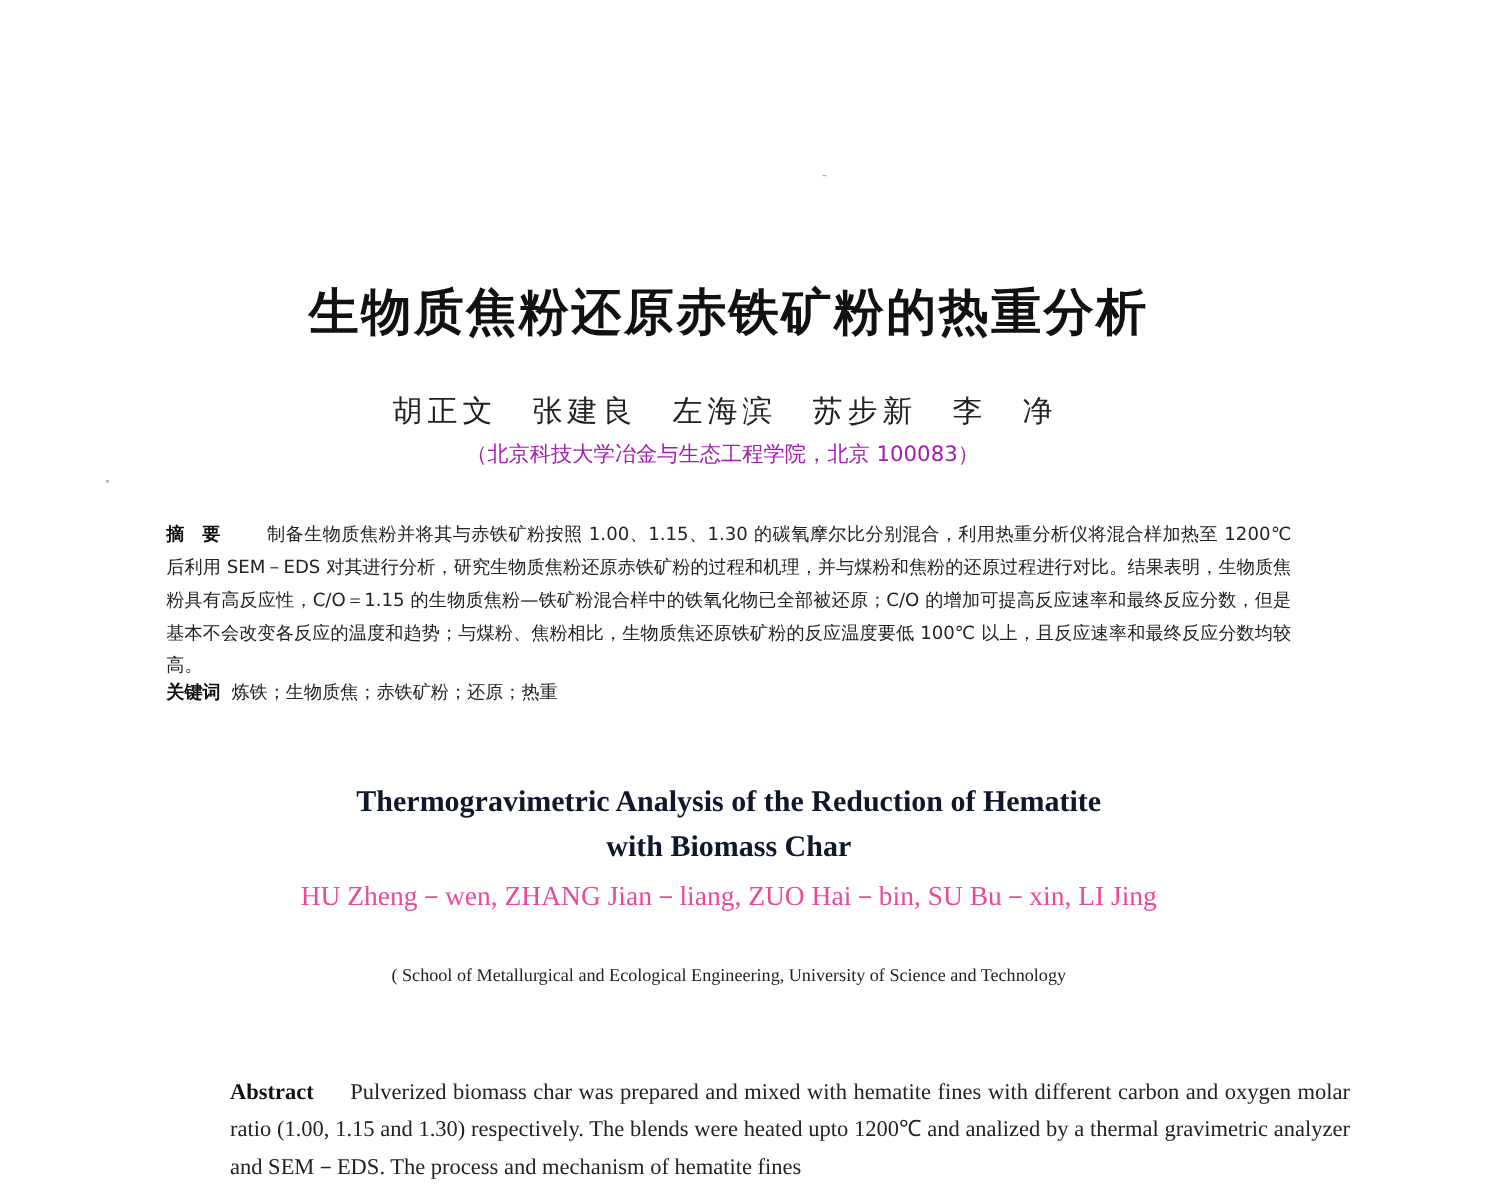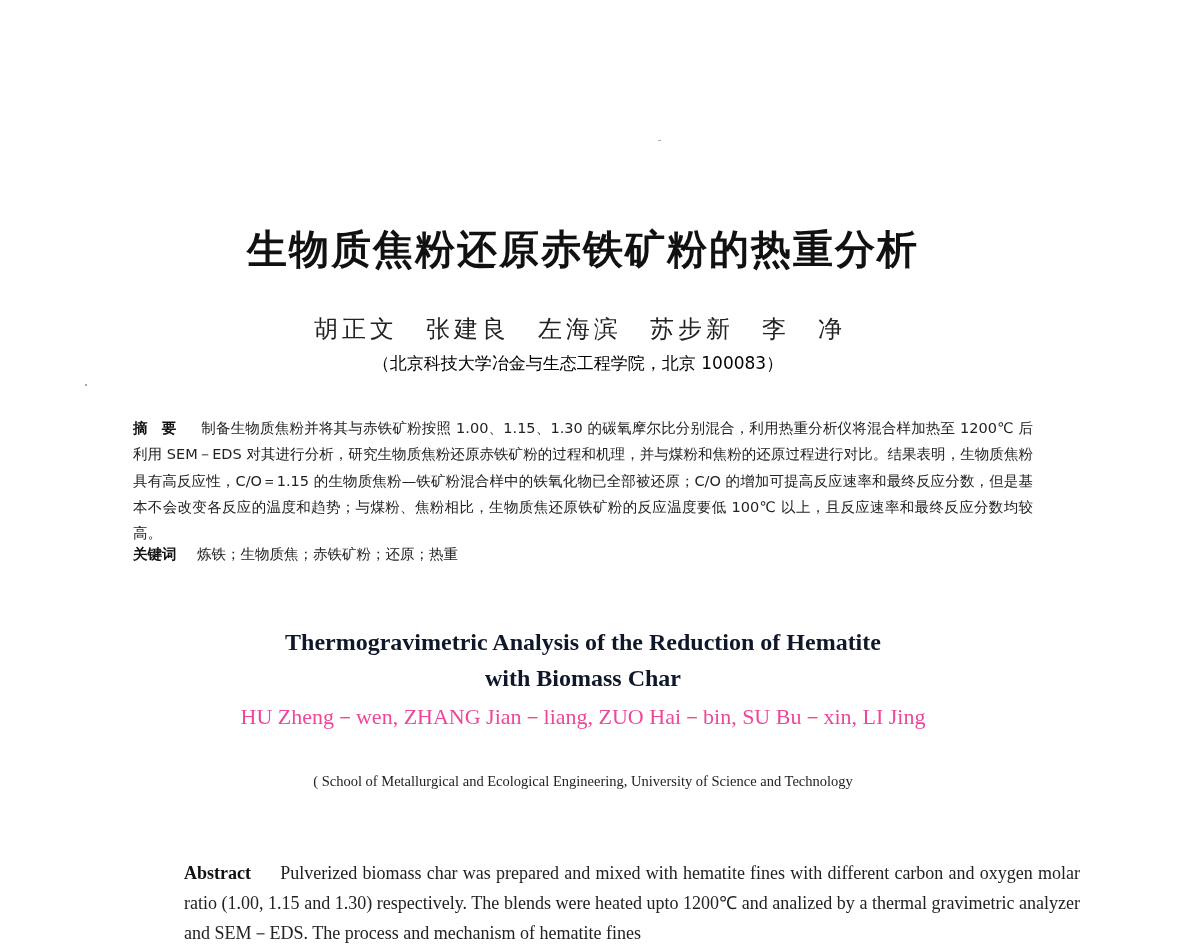--- a/index.html
+++ b/index.html
@@ -8,33 +8,33 @@
   .cn-title {
     left: 0; width: 1166px; top: 222px; text-align: center;
     font-family: "DejaVu Sans", sans-serif; font-weight: bold; font-size: 40px; letter-spacing: 2px; color: #111;
   }
   .cn-authors {
     left: 0; width: 1160px; top: 313px; text-align: center;
     font-family: "DejaVu Serif", serif; font-size: 24px; word-spacing: 14px; letter-spacing: 4px; color: #222;
   }
   .cn-aff {
     left: 0; width: 1156px; top: 352px; text-align: center;
-    font-family: "DejaVu Sans", sans-serif; font-size: 17px; color: #000000;
+    font-family: "DejaVu Sans", sans-serif; font-size: 17px; color: #a21caf;
   }
   .cn-abstract {
     left: 133px; width: 900px; top: 415px;
     font-family: "DejaVu Sans", sans-serif; font-size: 14.5px; line-height: 26.3px; color: #222;
     text-align: justify; text-align-last: left;
   }
-  .cn-abstract .lbl { font-weight: bold; letter-spacing: 14px; margin-right: 6px; color: #111; }
+  .cn-abstract .lbl { font-weight: bold; letter-spacing: 14px; margin-right: 18px; color: #111; }
   .cn-keywords {
     left: 133px; width: 900px; top: 541px;
     font-family: "DejaVu Sans", sans-serif; font-size: 14.5px; line-height: 26px; color: #222;
   }
-  .cn-keywords .lbl { font-weight: bold; margin-right: 16px; color: #111; text-align: right; }
+  .cn-keywords .lbl { font-weight: bold; margin-right: 4px; color: #111; text-align: right; }
   .en-title {
     left: 0; width: 1166px; top: 624px; text-align: center;
     font-family: "Liberation Serif", serif; font-weight: bold; font-size: 24px; line-height: 36px; color: #0f172a;
   }
   .en-authors {
     left: 0; width: 1166px; top: 702px; text-align: center;
     font-family: "Liberation Serif", serif; font-size: 22px; color: #ec4899;
   }
   .en-aff {
     left: 0; width: 1166px; top: 766px; text-align: center;

